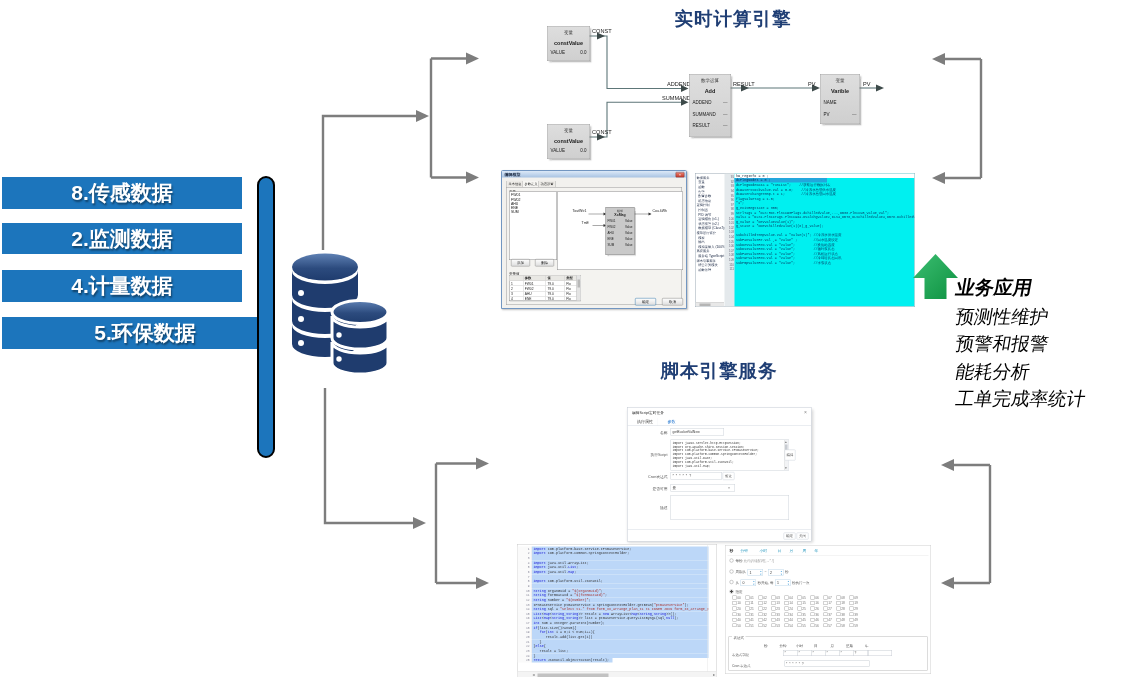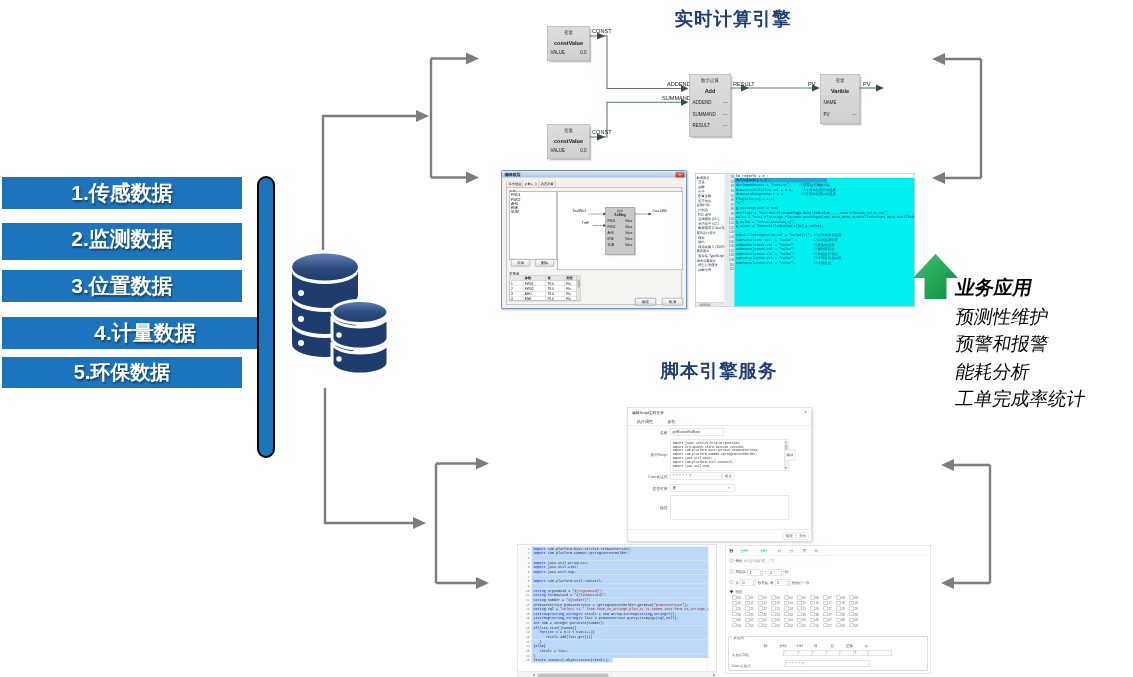--- a/index.html
+++ b/index.html
@@ -6,21 +6,21 @@
   body{width:1133px;height:677px;position:relative;background:#fff;overflow:hidden;
        font-family:"Liberation Sans",sans-serif;}
   .abs{position:absolute;}
   .zoom2{position:absolute;transform:scale(.5);transform-origin:0 0;}
 
   
   .dbar{position:absolute;left:0;width:240px;background:#1C75BC;color:#fff;
         font-weight:bold;font-size:21px;text-align:center;
         text-shadow:1px 1.5px 2px rgba(0,0,0,.45);white-space:nowrap;}
   .bars-host div:nth-of-type(1){top:177px;height:32px;line-height:32px;}
-  .bars-host div:nth-of-type(2){top:223px;height:37px;line-height:31px;}
+  .bars-host div:nth-of-type(2){top:223px;height:31px;line-height:31px;}
   .bars-host div:nth-of-type(3){top:270px;height:32px;line-height:32px;}
   .bars-host div:nth-of-type(4){top:317px;height:32px;line-height:32px;padding-left:23px;}
   .bars-host div:nth-of-type(5){top:357px;height:31px;line-height:31px;font-size:20px;}
   .bars-host div:nth-of-type(6){top:393px;height:30px;line-height:30px;font-size:20px;}
   .bars-host div:nth-of-type(7){top:428px;height:31px;line-height:31px;font-size:20px;}
   .bracket{position:absolute;left:257px;top:176px;width:14px;height:278px;
            background:#1C75BC;border:2.5px solid #000;border-radius:9px;}
 
   
   .sec-title{position:absolute;font-weight:bold;font-size:18.5px;color:#1F3E74;
@@ -138,23 +138,22 @@
   
   .biz{position:absolute;left:954px;top:277px;color:#000;}
   .biz .t{font-size:19px;line-height:22px;font-weight:bold;transform:skewX(-10deg);transform-origin:0 100%;white-space:nowrap;}
   .biz div.it{font-size:18.5px;line-height:20px;transform:skewX(-10deg);transform-origin:0 100%;
               margin-top:7.5px;white-space:nowrap;}
 </style>
 </head>
 <body>
 
 <div class="abs bars-host" style="left:2px;top:0;width:240px;height:677px;">
-  <div class="dbar">1.传感数据</div>
+  <div class="dbar">8.传感数据</div>
     <div class="dbar">2.监测数据</div>
-    <div class="dbar">3.位置数据</div>
     <div class="dbar">4.计量数据</div>
     <div class="dbar">5.环保数据</div>
 </div>
 <div class="bracket"></div>
 
 <svg class="abs" style="left:288px;top:249px;" width="102" height="134" viewBox="0 0 102 134">
   <defs>
     <linearGradient id="dbg" x1="0" y1="0" x2="0" y2="1">
       <stop offset="0" stop-color="#5F81B4"></stop>
         <stop offset=".55" stop-color="#2C4B7E"></stop>

